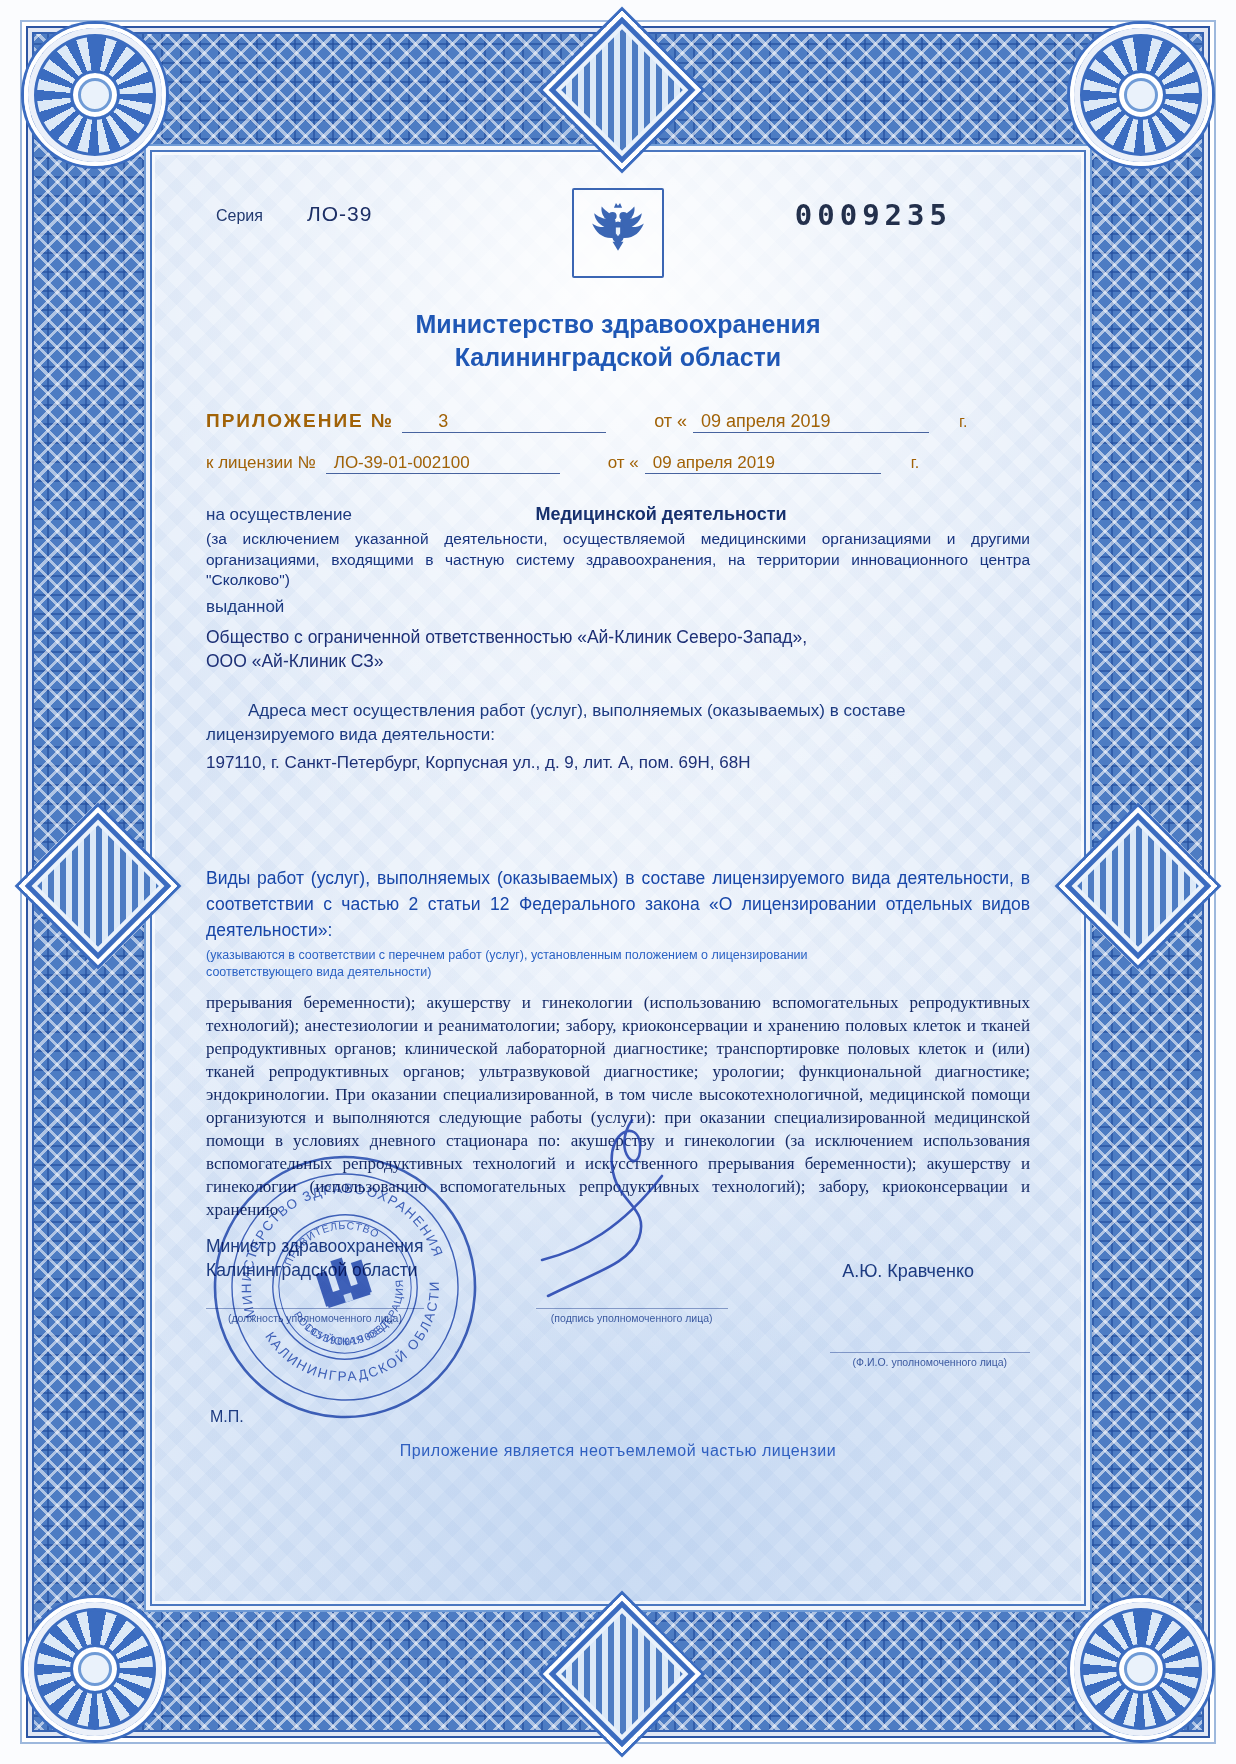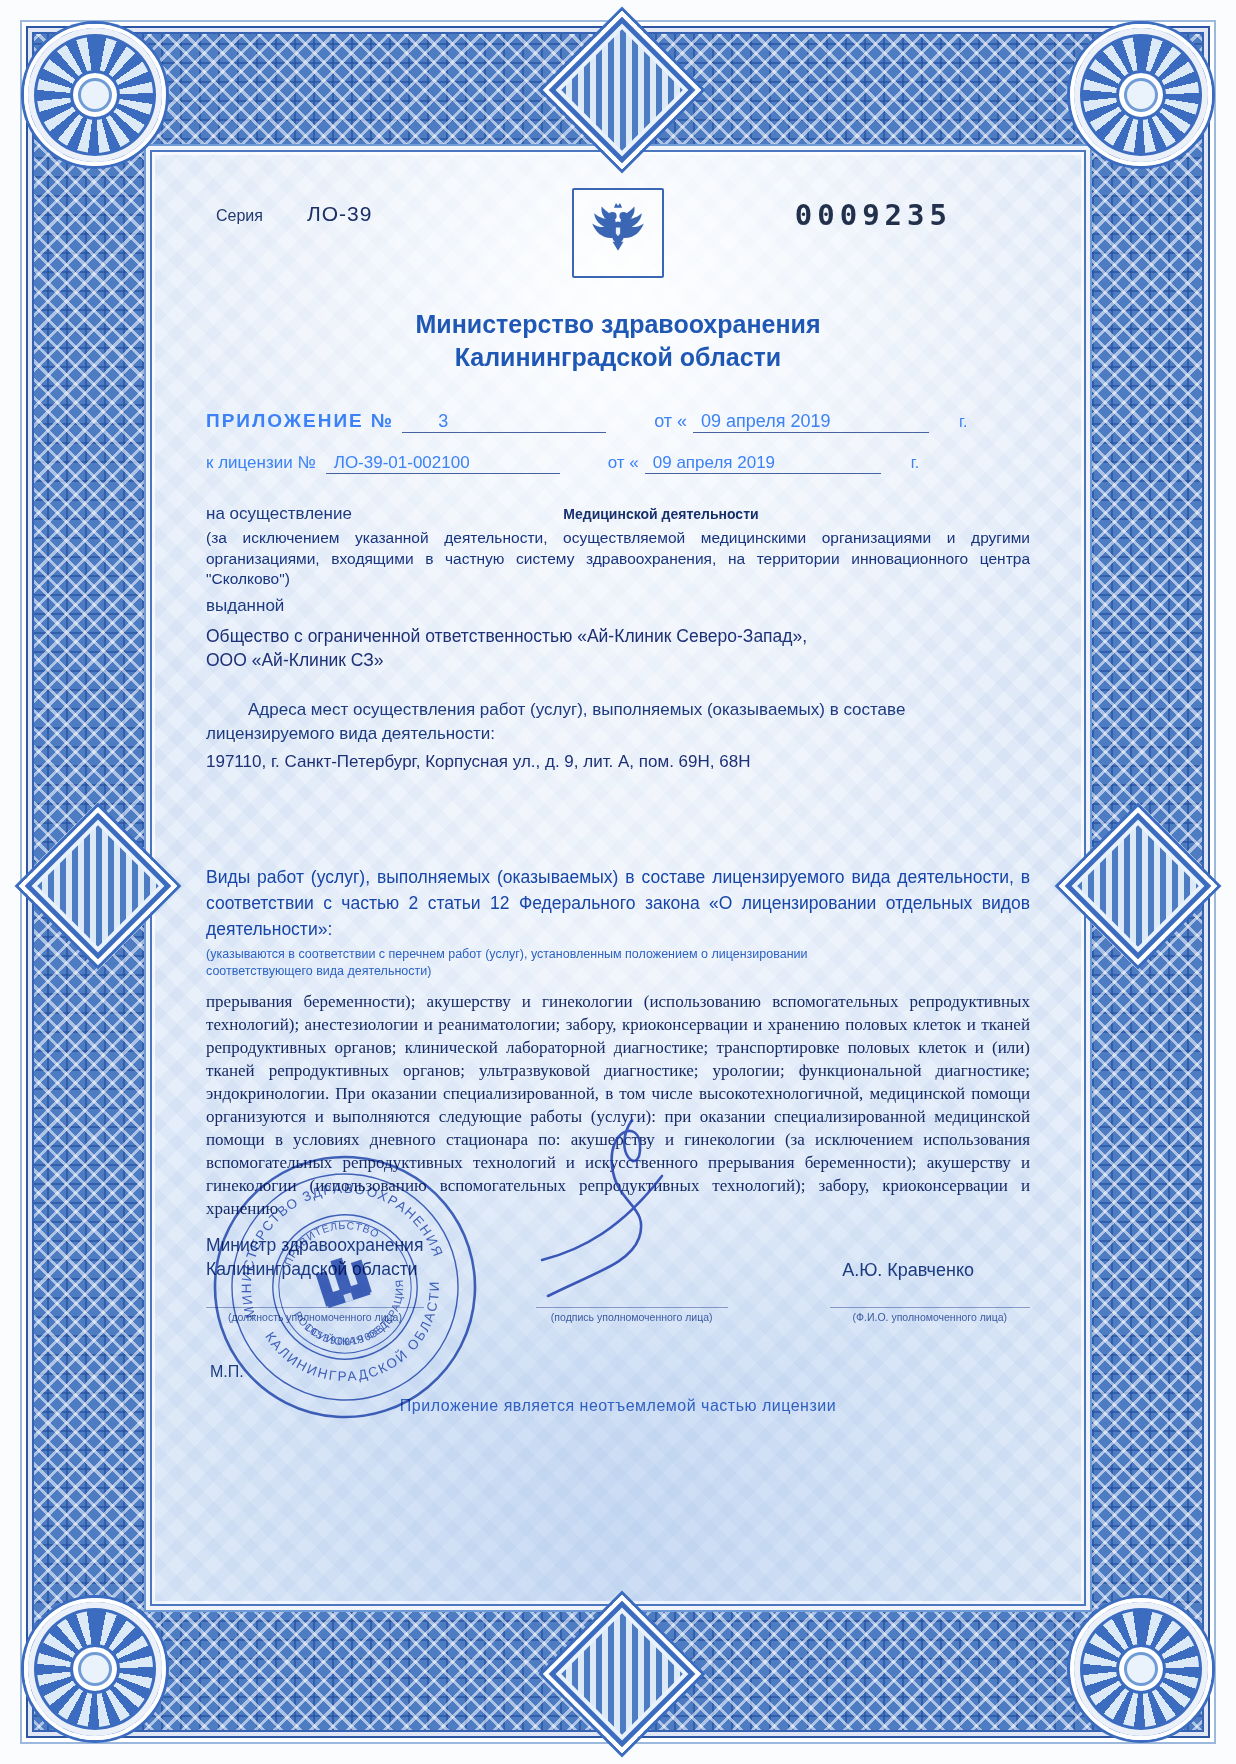--- a/index.html
+++ b/index.html
@@ -72,52 +72,52 @@
     display:flex;align-items:center;justify-content:center;background:rgba(255,255,255,.35);
   }
   .serial{
     justify-self:end;padding-right:78px;padding-top:10px;
     font-family:"DejaVu Sans Mono",monospace;font-size:29px;font-weight:600;
     letter-spacing:5px;color:#23304c;
   }
   
   .title{margin-top:30px;text-align:center;font-weight:bold;font-size:25px;line-height:1.32;color:#1f57b5;}
   
-  .row{display:flex;align-items:baseline;margin-top:0;font-size:18px;color:#3b82f6;}
+  .row{display:flex;align-items:baseline;margin-top:0;font-size:18px;color:#a16207;}
   .row .fill{border-bottom:1px solid #47639f;display:inline-block;}
   .appendix{margin-top:36px;}
   .appendix .lbl0{letter-spacing:2px;font-weight:600;font-size:19px;}
   .appendix .num{width:168px;text-align:left;padding-left:36px;margin-left:8px;}
   .gap-from{margin-left:48px;}
   .date-fill{width:228px;padding-left:8px;margin-left:6px;}
   .ysuf{margin-left:30px;font-size:16px;}
   .license{margin-top:20px;font-size:17px;}
   .license .lic-num{width:226px;padding-left:8px;margin-left:10px;}
   
   .activity{display:flex;align-items:baseline;margin-top:30px;}
   .activity .lbl{font-size:17px;color:#1c3a80;}
-  .activity .val{flex:1;text-align:center;font-weight:bold;font-size:14px;color:#16306e;padding-right:60px;}
+  .activity .val{flex:1;text-align:center;font-weight:bold;font-size:18px;color:#16306e;padding-right:60px;}
   .note{margin-top:4px;font-size:15.5px;line-height:1.33;text-align:justify;color:#17337e;}
   .issued{margin-top:6px;font-size:17px;color:#1c3a80;}
   .org{margin-top:8px;font-size:17.5px;line-height:1.38;color:#1d3076;}
   .addr-h{margin-top:26px;font-size:17px;line-height:1.4;text-indent:42px;color:#1c3a80;width:92%;}
   .addr-v{margin-top:6px;font-size:17px;color:#1d3076;}
   
   .works-h{margin-top:92px;font-size:17.5px;line-height:1.5;text-align:justify;color:#1746a8;}
   .works-note{margin-top:4px;font-size:12.5px;line-height:1.35;color:#2b62c4;width:86%;}
   .works-body{margin-top:10px;font-size:17px;line-height:23px;text-align:justify;color:#152a66;font-family:Liberation Serif, serif;}
   
   .signrow{display:flex;align-items:flex-end;margin-top:14px;}
   .pos{font-size:17.5px;line-height:1.35;color:#1c3a80;}
   .name{margin-left:auto;padding-right:56px;font-size:18px;color:#1c3a80;}
   .caps{display:flex;margin-top:26px;font-size:10.5px;color:#3c5aa0;gap:12px;}
   .caps span{border-top:1px solid rgba(60,90,160,.55);padding-top:3px;text-align:center;}
   .cap1{width:250px;}
   .cap2{width:220px;margin-left:100px;}
-  .cap3{width:230px;margin-left:90px;}
+  .cap3{width:230px;margin-left:90px;margin-top:44px;}
   .mp{margin-top:40px;font-size:16px;color:#1c3a80;padding-left:4px;}
   .footer-note{margin-top:16px;text-align:center;font-size:16px;letter-spacing:.5px;color:#2f5fc0;}
   
   .stamp{
     position:absolute;left:208px;top:1150px;width:274px;height:274px;z-index:6;
     transform:rotate(-18deg);opacity:.88;mix-blend-mode:multiply;
   }
   .signature{position:absolute;left:520px;top:1108px;width:210px;height:210px;z-index:6;opacity:.85;}
 </style>
 </head>

